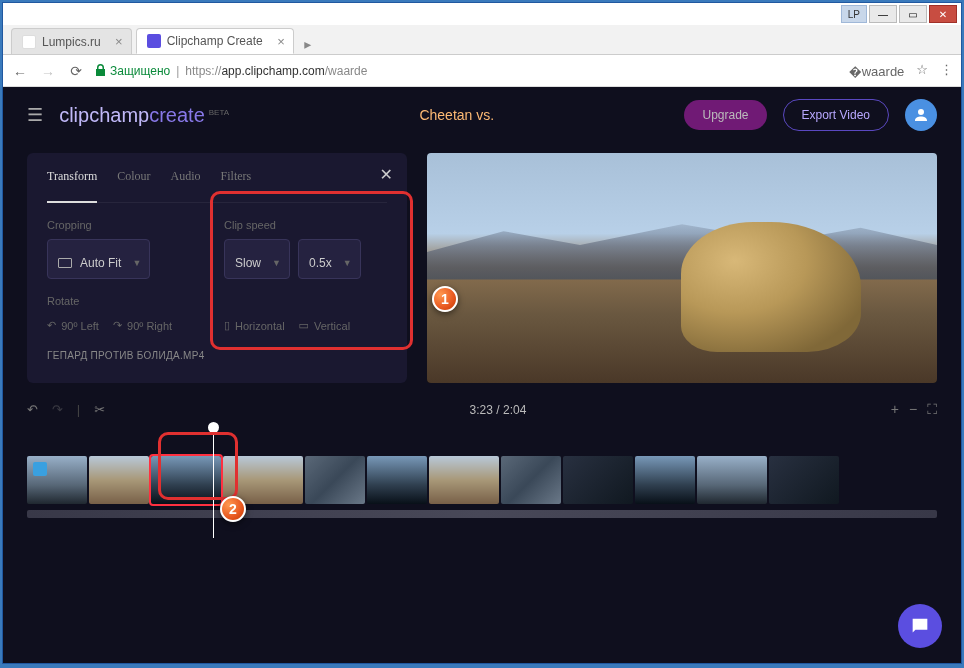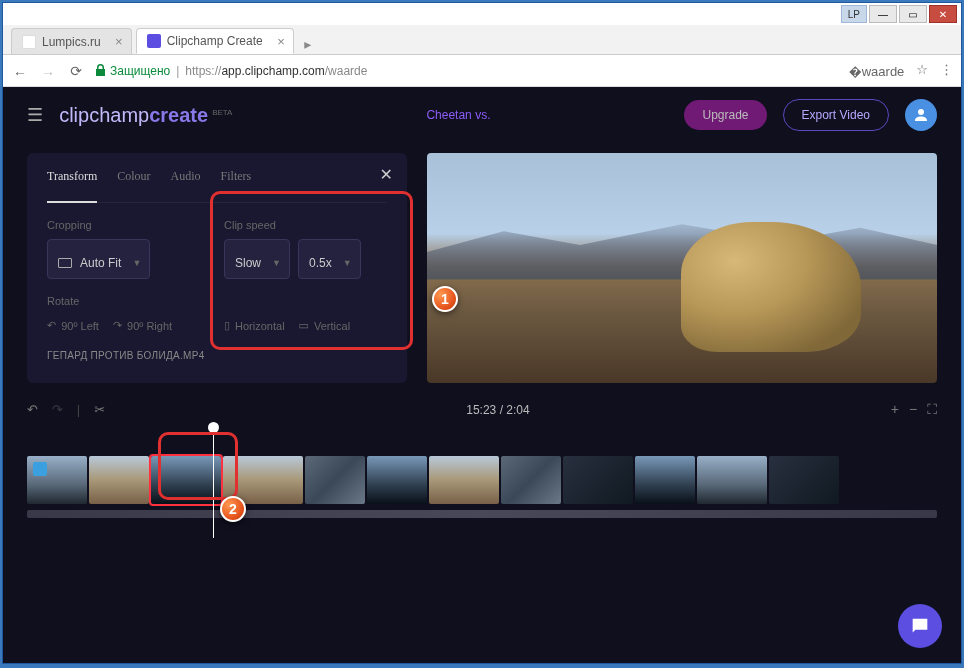--- a/index.html
+++ b/index.html
@@ -23,23 +23,23 @@
 .navbtn { color: #666; font-size: 14px; width: 18px; display: flex; justify-content: center; }
 .addr { flex: 1; display: flex; align-items: center; font-size: 12px; color: #333; gap: 6px; }
 .secure { color: #0a8a3a; display: flex; align-items: center; gap: 4px; }
 .addr .path { color: #888; }
 .addr-right { display: flex; gap: 12px; color: #666; font-size: 13px; }
 .app { flex: 1; background: #0f0f1e; display: flex; flex-direction: column; overflow: hidden; }
 .app-header { height: 56px; display: flex; align-items: center; padding: 0 24px; gap: 16px; }
 .menu-icon { color: #aaa; font-size: 18px; }
 .logo { display: flex; align-items: baseline; font-size: 20px; font-weight: 300; }
 .logo .p1 { color: #c0b8f8; }
-.logo .p2 { color: #8878e8; font-weight: 700; }
+.logo .p2 { color: #8878e8; font-weight: 400; }
 .logo .beta { font-size: 8px; color: #666; margin-left: 4px; align-self: flex-start; margin-top: 4px; }
-.project-title { flex: 1; text-align: center; color: #8b5cf6; font-size: 12px; }
+.project-title { flex: 1; text-align: center; color: #fdba74; font-size: 14px; }
 .btn { padding: 8px 18px; border-radius: 18px; font-size: 12px; cursor: pointer; }
 .btn-upgrade { background: #701a75; color: #bbb; }
 .btn-export { background: transparent; color: #b8a8ff; border: 1px solid #5a48c0; }
 .avatar { width: 32px; height: 32px; border-radius: 50%; background: #4a90e2; display: flex; align-items: center; justify-content: center; }
 .avatar svg { width: 18px; height: 18px; fill: #fff; }
 .main { display: flex; padding: 10px 24px; gap: 20px; height: 250px; }
 .panel { background: #1a1830; border-radius: 6px; width: 380px; padding: 16px 20px; position: relative; }
 .panel-close { position: absolute; top: 12px; right: 14px; color: #ccc; font-size: 16px; cursor: pointer; }
 .ptabs { display: flex; gap: 20px; font-size: 12px; border-bottom: 1px solid rgba(255,255,255,.06); padding-bottom: 10px; }
 .ptab { color: #777; cursor: pointer; padding-bottom: 8px; font-family: Liberation Serif, serif; }
@@ -200,21 +200,21 @@
         </div>
       </div>
     </div>
 
     <div class="timeline-bar">
       <span>↶</span>
       <span style="opacity:.4">↷</span>
       <span style="color:#444">|</span>
       <span>✂</span>
       <div class="spacer"></div>
-      <span class="timecode">15:23 / 2:04</span>
+      <span class="timecode">3:23 / 2:04</span>
       <div class="spacer"></div>
       <div class="zoom-controls">
         <span>+</span>
         <span>−</span>
         <span>⛶</span>
       </div>
     </div>
 
     <div class="timeline">
       <div class="playhead"></div>

